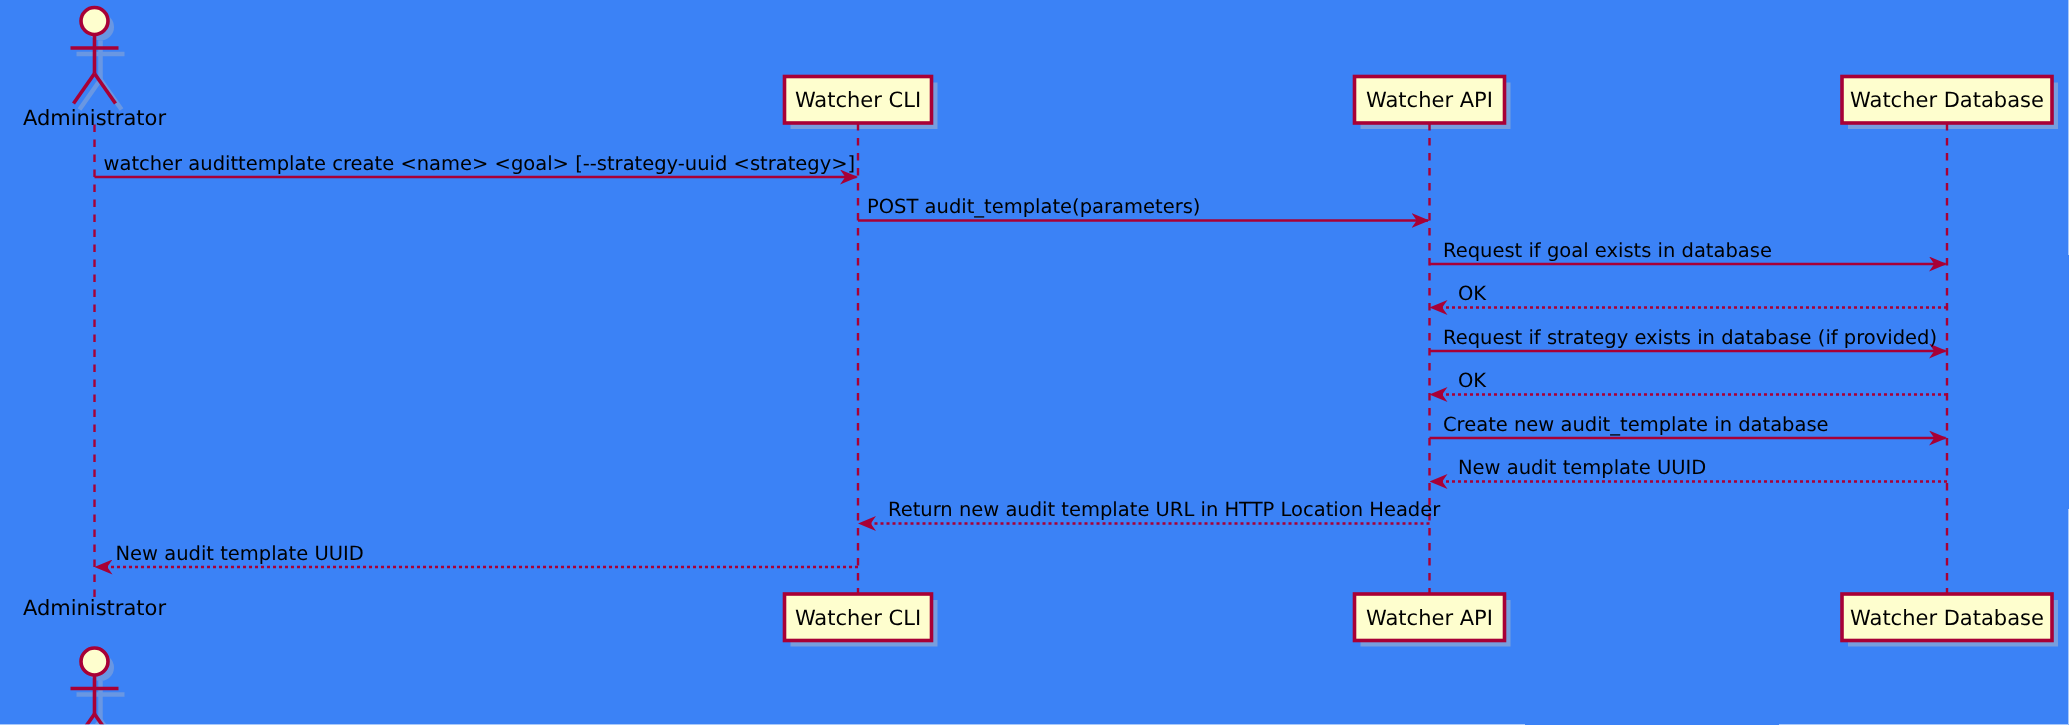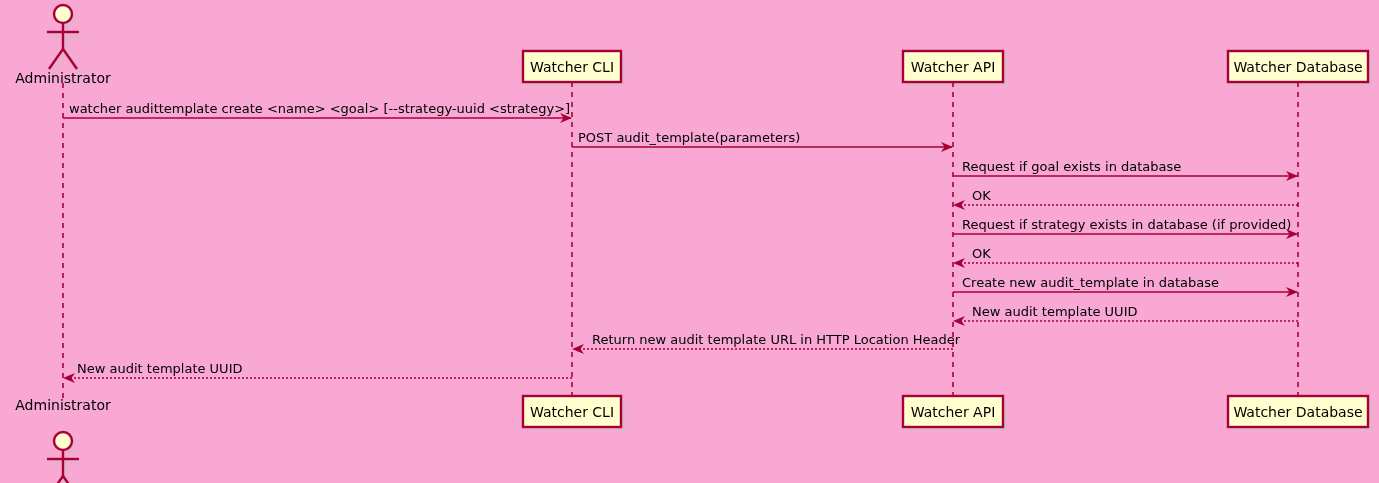--- a/index.html
+++ b/index.html
@@ -7,21 +7,21 @@
     padding: 0;
     background: #FFFFFF;
   }
   body {
     font-family: "DejaVu Sans", sans-serif;
   }
   #diagram {
     position: relative;
     width: 1379px;
     height: 483px;
-    background: #f9a8d4;
+    background: #3b82f6;
     overflow: hidden;
   }
   #diagram svg {
     position: absolute;
     top: 0;
     left: 0;
   }
   .lifeline-label {
     font-family: "DejaVu Sans", sans-serif;
     font-size: 14px;

